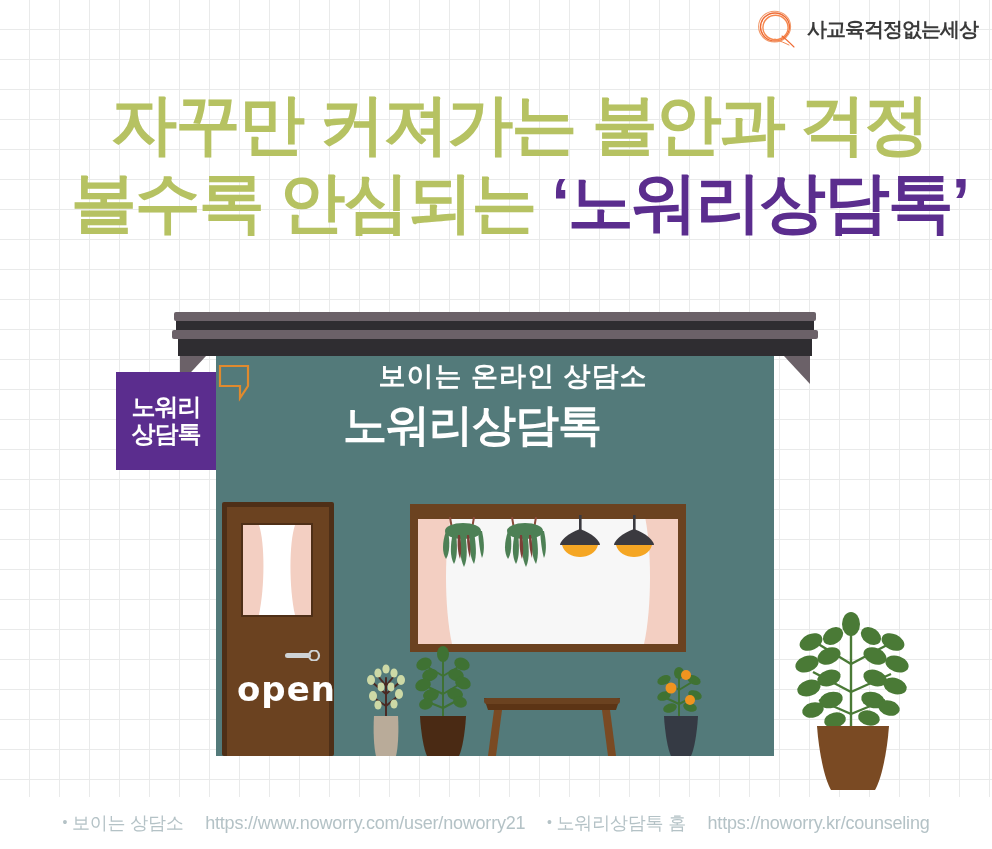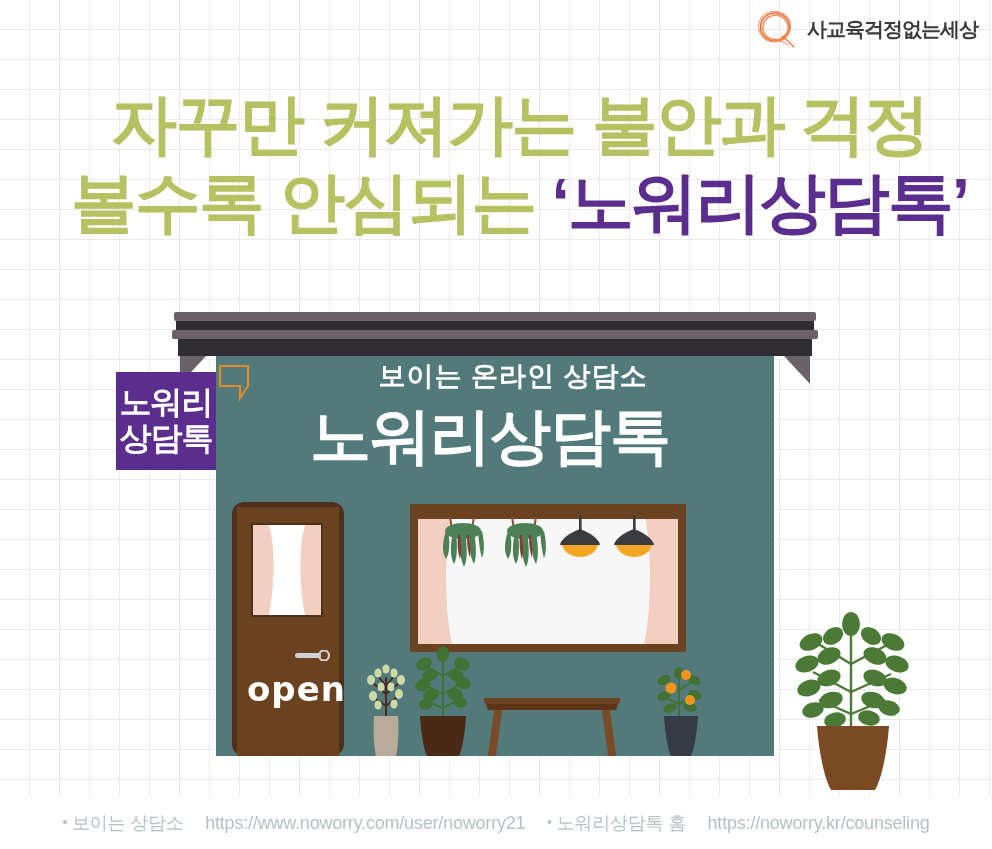--- a/index.html
+++ b/index.html
@@ -75,40 +75,40 @@
 
   .wall { position:absolute; left:46px; top:44px; width:558px; height:400px; background:#537a7a; }
 
   
   .sign-sub {
     position:absolute; left:46px; top:46px; width:558px;
     text-align:center; color:#ffffff; font-size:27px; font-weight:bold;
     letter-spacing:1px; padding-left:36px;
   }
   .sign-main {
-    position:absolute; left:58px; top:84px; width:464px;
-    text-align:center; color:#ffffff; font-size:61px; font-weight:bold;
+    position:absolute; left:40px; top:84px; width:464px;
+    text-align:center; color:#ffffff; font-size:44px; font-weight:bold;
     letter-spacing:-1px; padding-left:60px;
   }
 
   
   .badge {
     position:absolute; left:-54px; top:60px; width:100px; height:98px;
     background:#5b2d8e; z-index:14;
     display:flex; flex-direction:column; align-items:center; justify-content:center;
   }
   .badge-l1, .badge-l2 {
-    color:#ffffff; font-size:32px; font-weight:bold; line-height:1.12; letter-spacing:-1px;
+    color:#ffffff; font-size:24px; font-weight:bold; line-height:1.12; letter-spacing:-1px;
   }
   .badge-tail {
     position:absolute; left:48px; top:52px; width:34px; height:40px; z-index:15;
   }
 
   
-  .door-frame { position:absolute; left:62px; top:190px; width:112px; height:254px; background:#4e2f17; border-radius:12px; }
+  .door-frame { position:absolute; left:52px; top:190px; width:112px; height:254px; background:#4e2f17; border-radius:2px; }
   .door { position:absolute; left:5px; top:5px; width:102px; height:249px; background:#6b4220; }
   .door-win-frame { position:absolute; left:14px; top:16px; width:72px; height:94px; background:#4e2f17; }
   .door-win { position:absolute; left:2px; top:2px; width:68px; height:90px; background:#f3cfc2; overflow:hidden; }
   .door-curtain { position:absolute; left:0; top:0; width:68px; height:90px; }
   .door-handle { position:absolute; left:58px; top:140px; width:36px; height:11px; }
   .door-open {
     position:absolute; left:10px; top:162px; width:92px;
     text-align:center; color:#ffffff; font-size:34px; font-weight:bold;
     font-family:"DejaVu Sans", sans-serif; letter-spacing:1px;
   }

